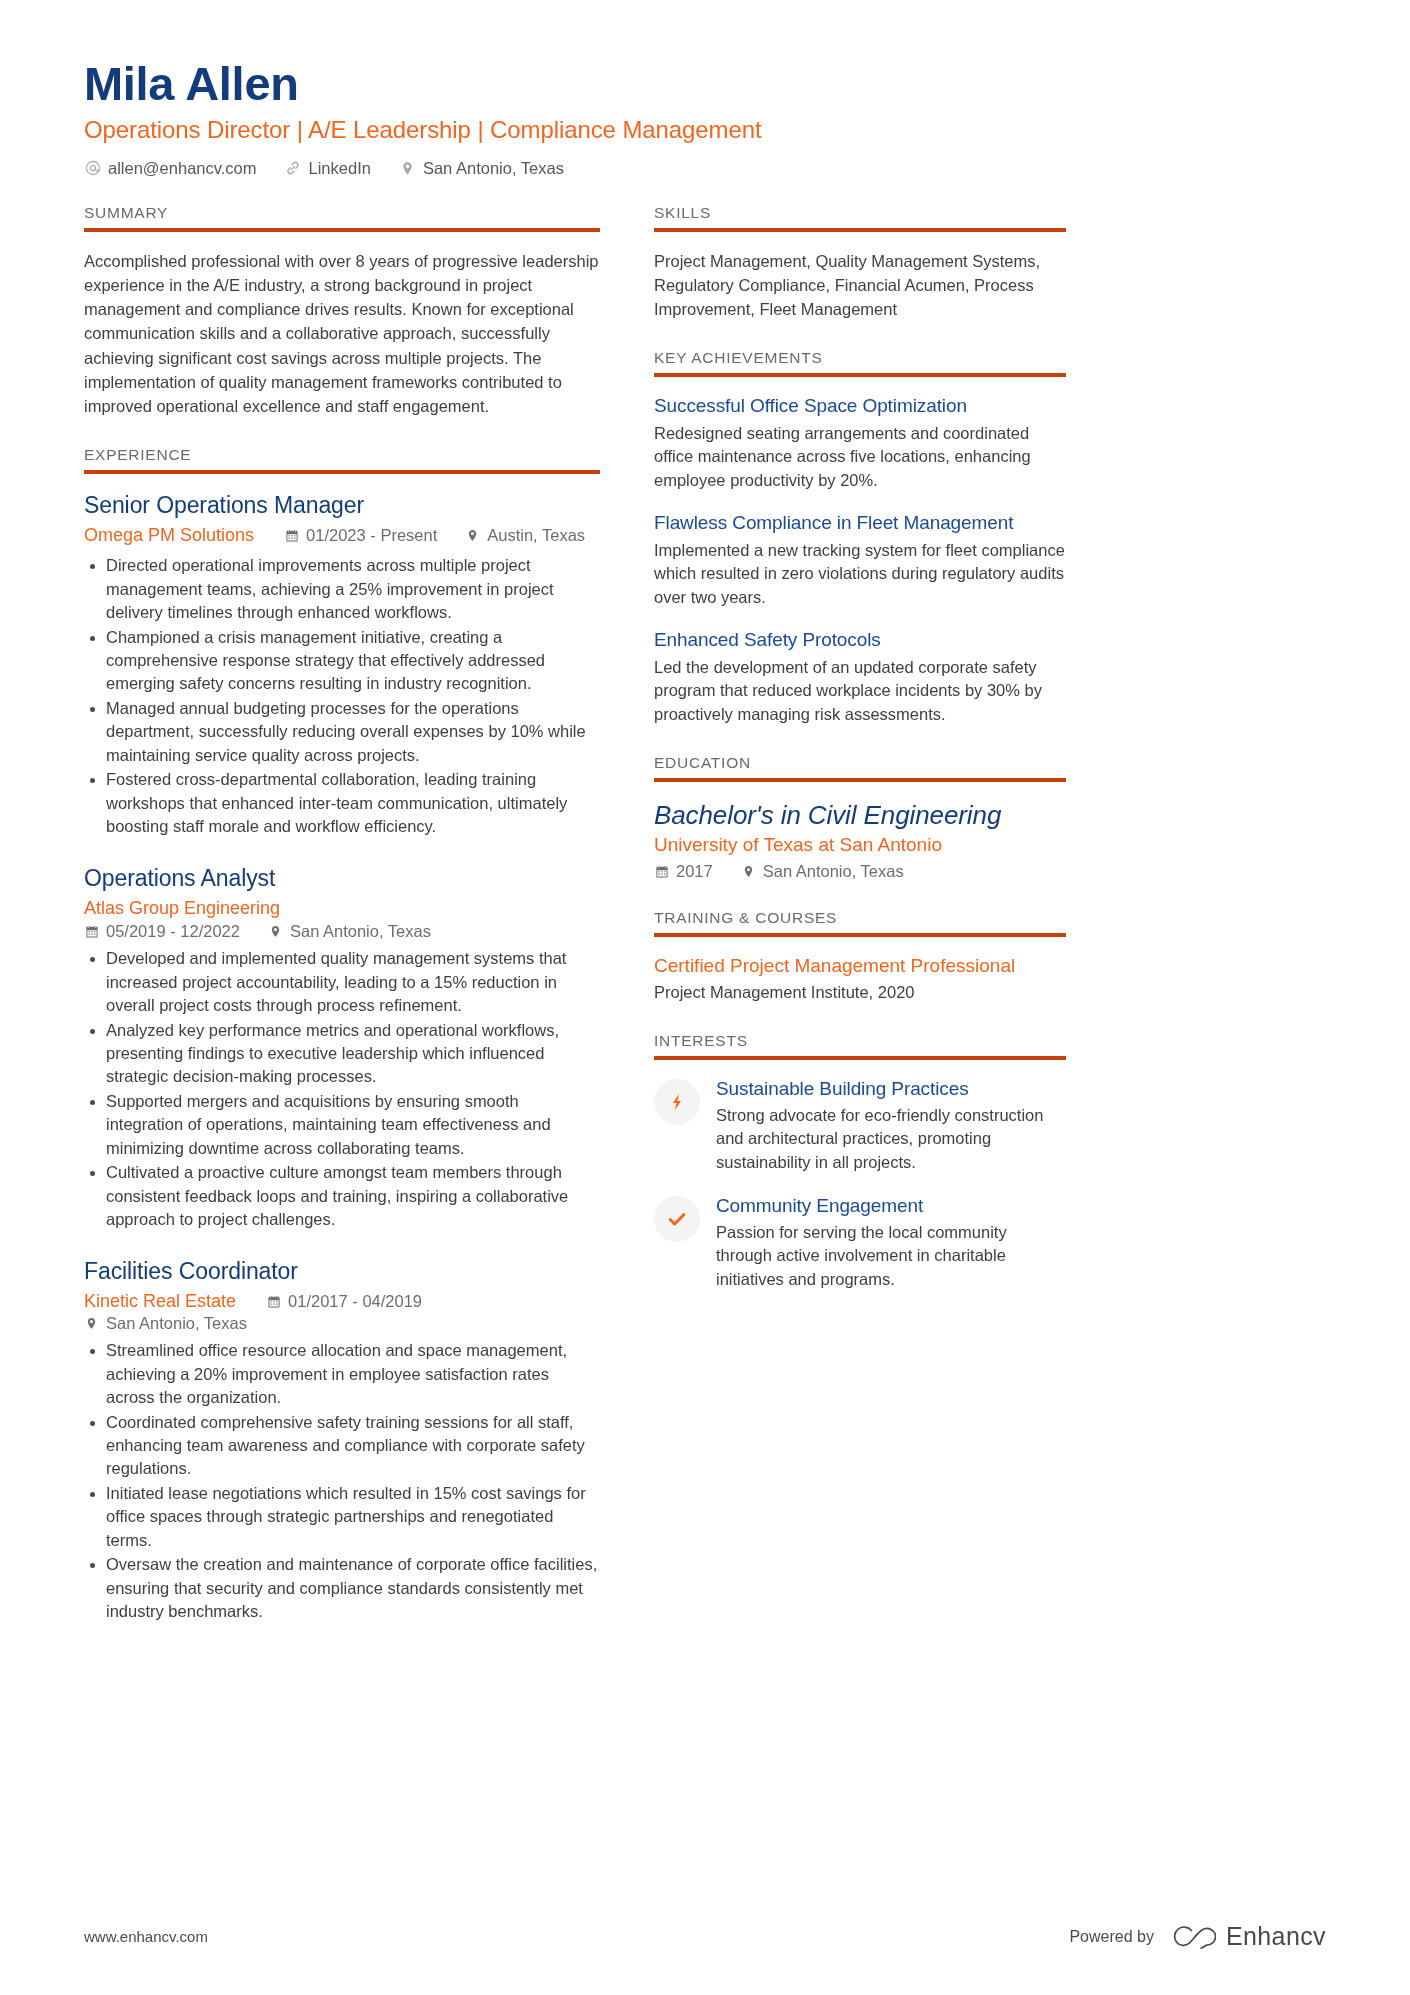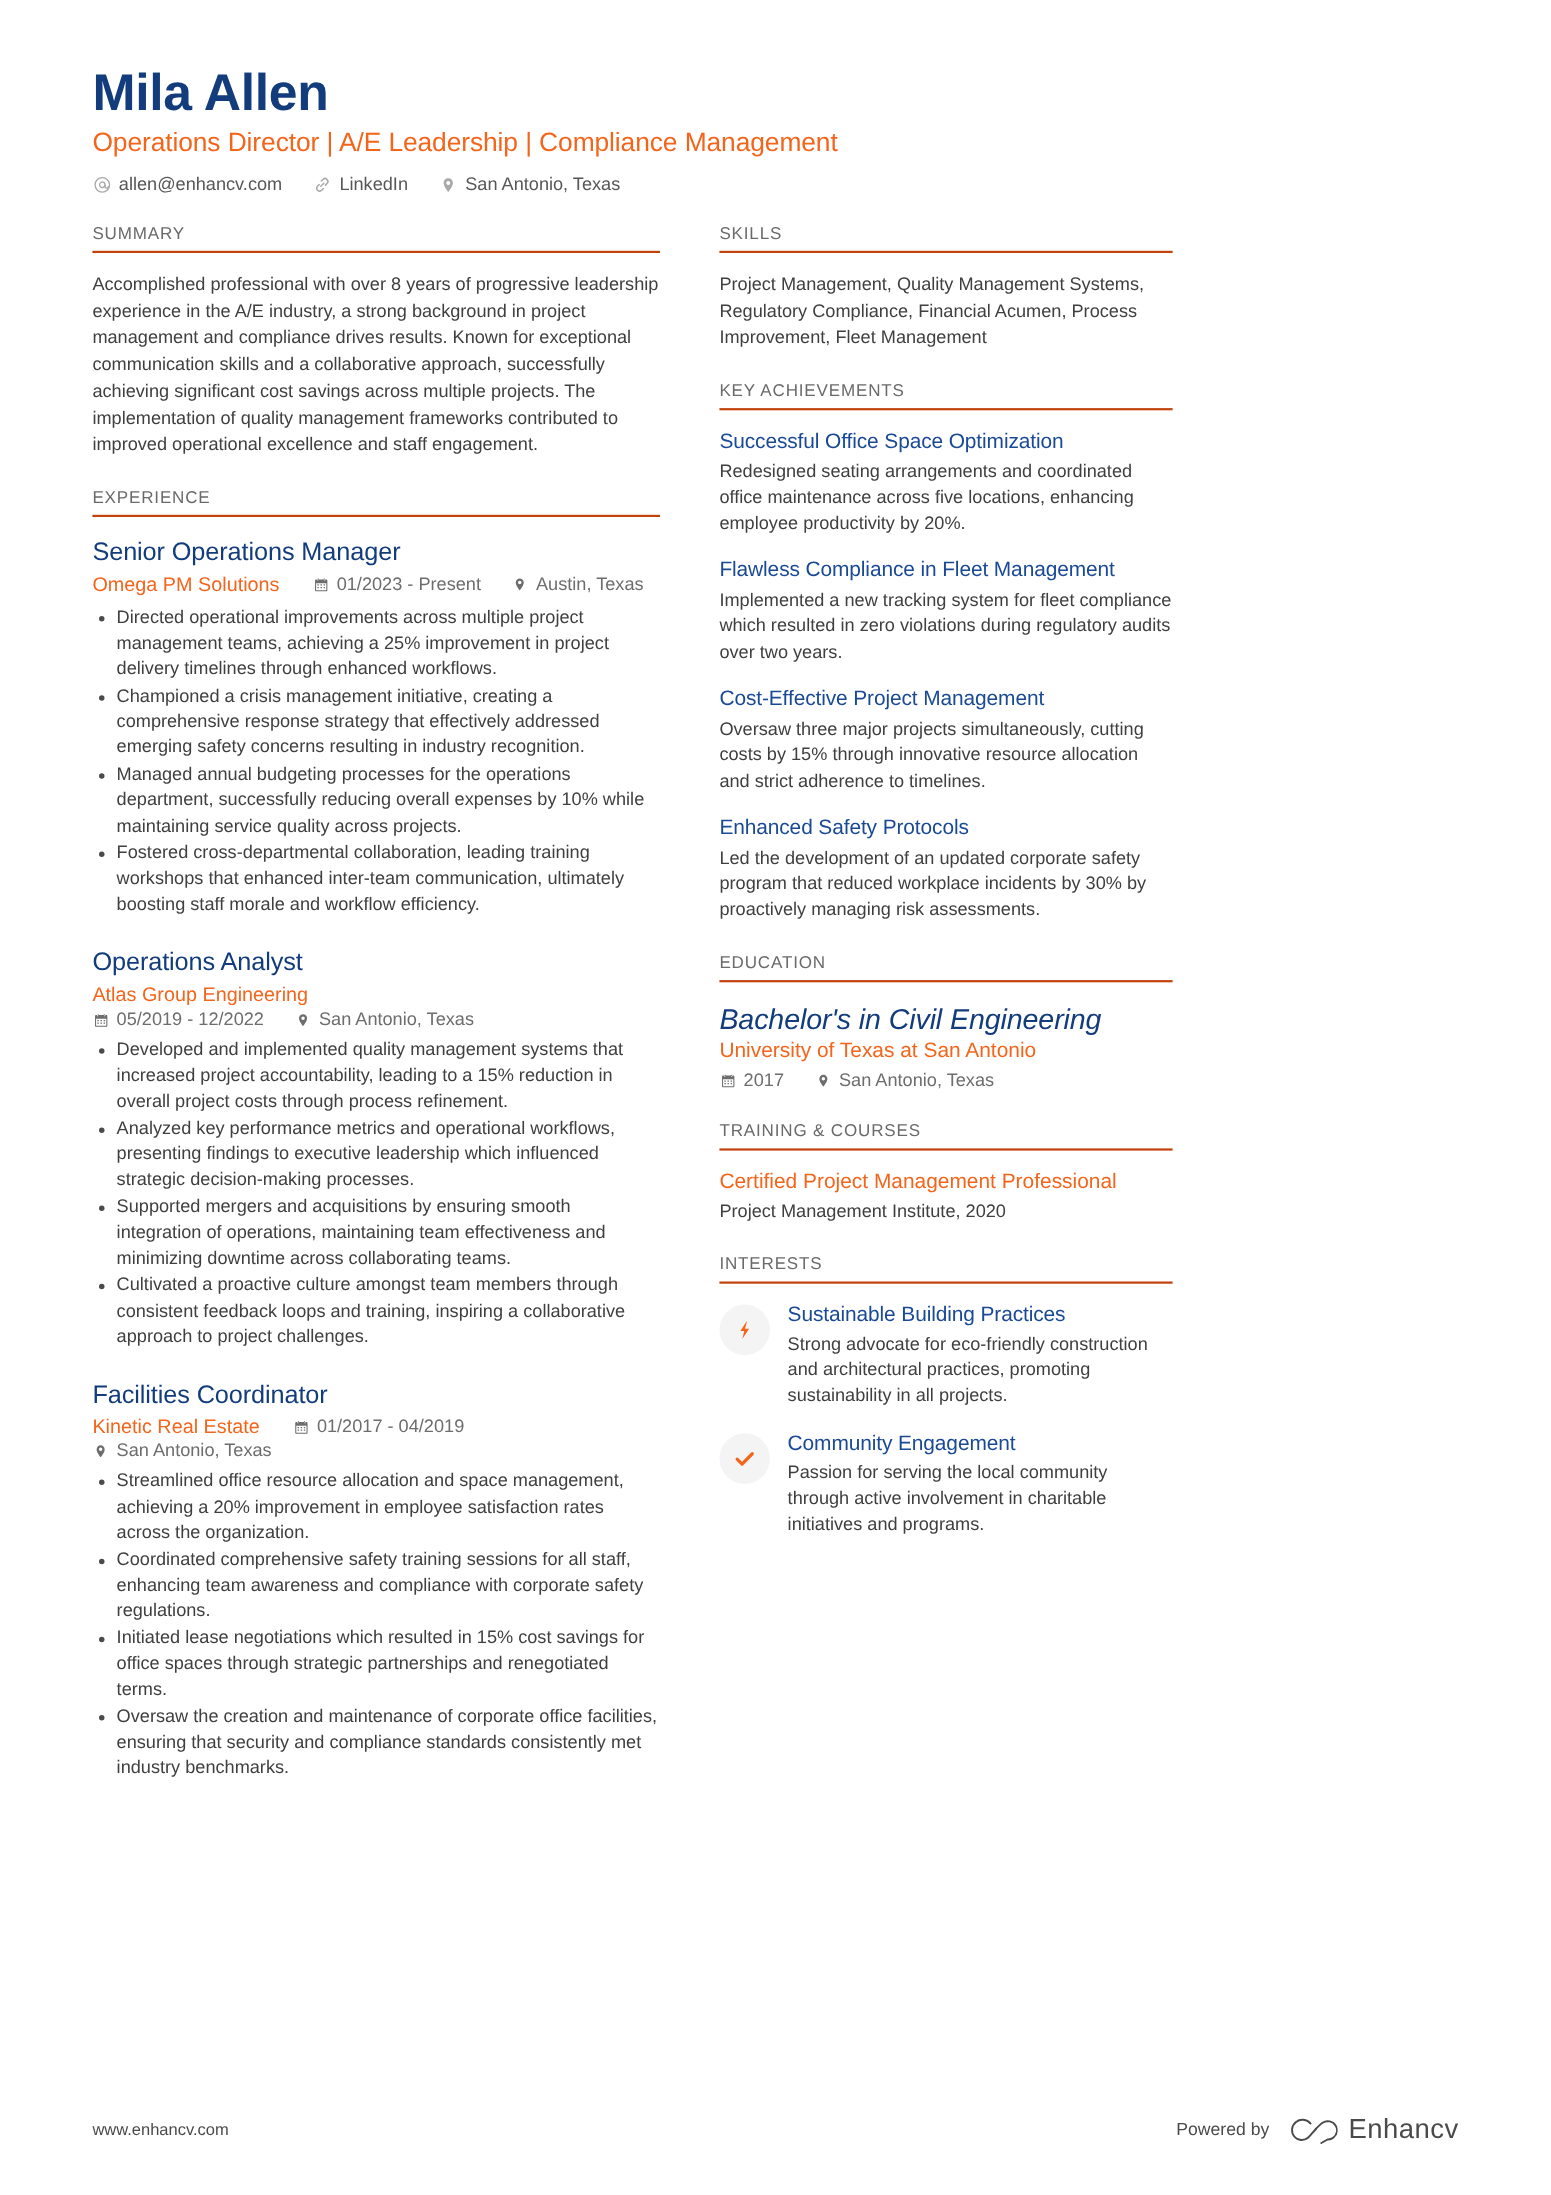--- a/index.html
+++ b/index.html
@@ -80,21 +80,21 @@
 
   
   .section { margin-bottom: 28px; }
 
   .section-title {
     font-size: 15.5px;
     letter-spacing: 0.75px;
     color: #6a6a6a;
     text-transform: uppercase;
     padding-bottom: 6px;
-    border-bottom: 2px solid #c2410c;
+    border-bottom: 4px solid #c2410c;
     margin-bottom: 17px;
     font-weight: 400;
   }
 
   
   .body-text {
     font-size: 16.5px;
     line-height: 1.47;
     color: #3f3f3f;
   }
@@ -454,24 +454,20 @@
 
         <div class="achievement">
           <div class="achievement-title">Successful Office Space Optimization</div>
           <div class="achievement-desc">Redesigned seating arrangements and coordinated office maintenance across five locations, enhancing employee productivity by 20%.</div>
         </div>
         <div class="achievement">
           <div class="achievement-title">Flawless Compliance in Fleet Management</div>
           <div class="achievement-desc">Implemented a new tracking system for fleet compliance which resulted in zero violations during regulatory audits over two years.</div>
         </div>
         <div class="achievement">
-          <div class="achievement-title">Cost-Effective Project Management</div>
-          <div class="achievement-desc">Oversaw three major projects simultaneously, cutting costs by 15% through innovative resource allocation and strict adherence to timelines.</div>
-        </div>
-        <div class="achievement">
           <div class="achievement-title">Enhanced Safety Protocols</div>
           <div class="achievement-desc">Led the development of an updated corporate safety program that reduced workplace incidents by 30% by proactively managing risk assessments.</div>
         </div>
       </div>
 
       <div class="section">
         <div class="section-title">EDUCATION</div>
         <div>
           <div class="edu-degree">Bachelor's in Civil Engineering</div>
           <div class="edu-school">University of Texas at San Antonio</div>

